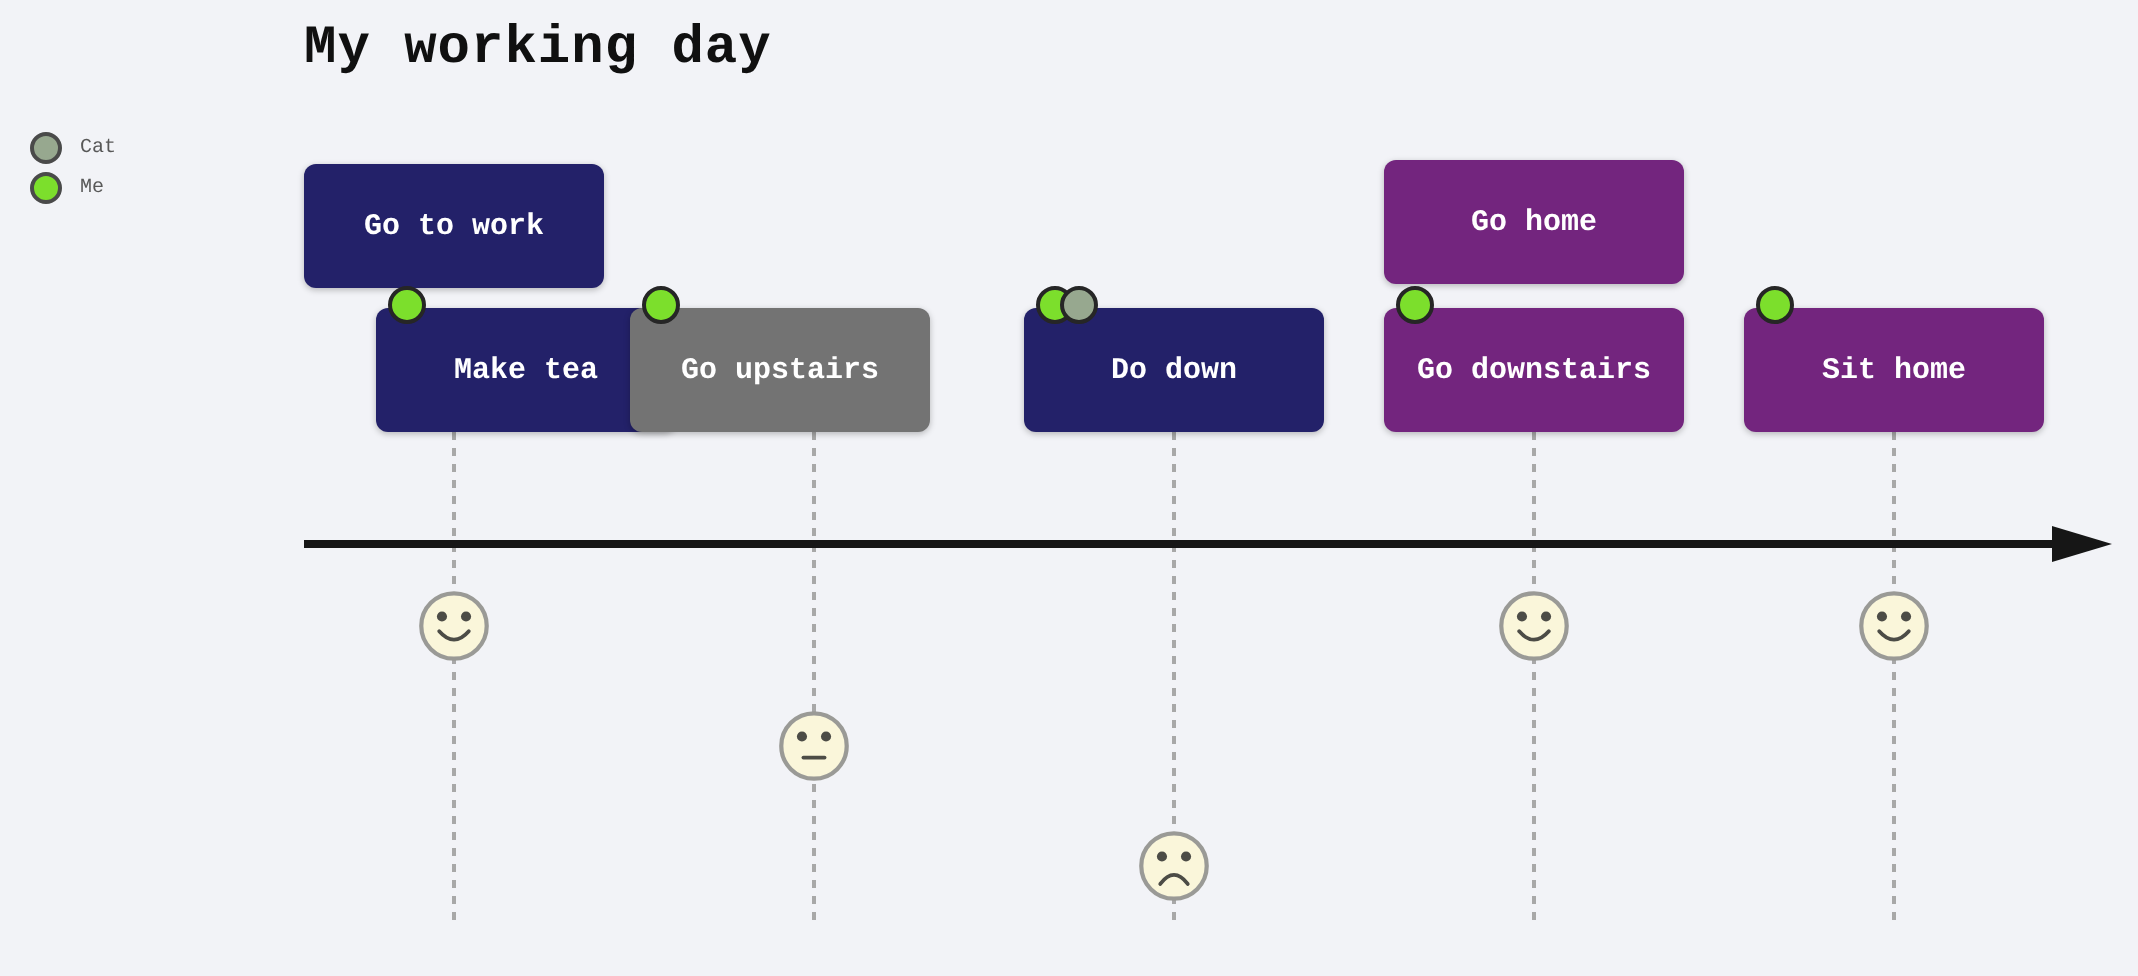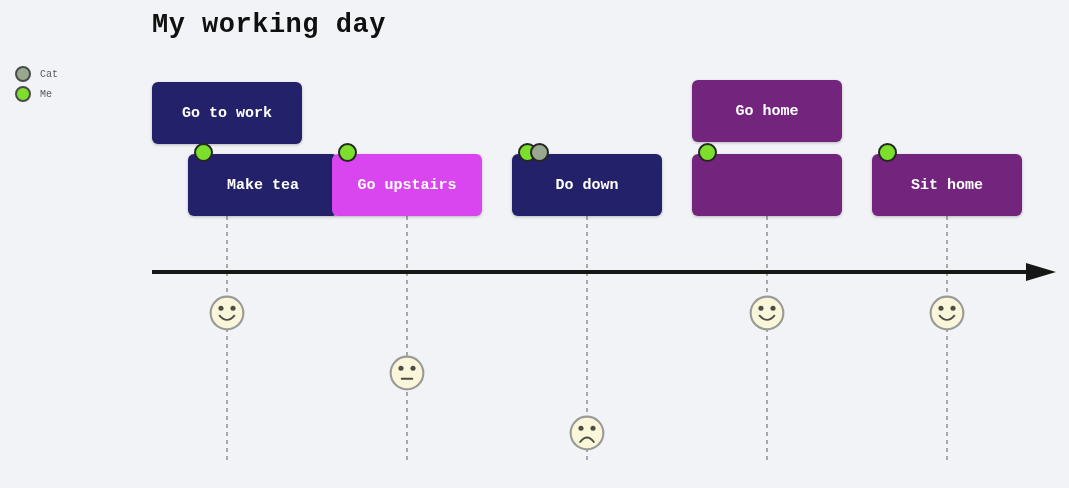--- a/index.html
+++ b/index.html
@@ -144,30 +144,31 @@
       <div class="task" style="left: 152px; top: 64px; background: rgb(35, 33, 105); margin-top: 18px;">
     <span class="task-label">Go to work</span>
   </div>
       <div class="task" style="left: 692px; top: 80px; background: rgb(115, 37, 126);">
     <span class="task-label">Go home</span>
   </div>
       <div class="task" style="left: 152px; top: 154px; background: rgb(35, 33, 105); margin-left: 36px;">
     <span class="task-label">Make tea</span>
   <span class="badge" style="left: 6px; background: rgb(124, 223, 44); border-color: rgb(38, 38, 38);"></span>
       </div>
-      <div class="task" style="left: 332px; top: 154px; background: #d946ef;">
+      <div class="task" style="left: 315px; top: 154px; background: #737373;">
     <span class="task-label">Go upstairs</span>
   <span class="badge" style="left: 6px; background: rgb(124, 223, 44); border-color: rgb(38, 38, 38);"></span>
       </div>
       <div class="task" style="left: 512px; top: 154px; background: rgb(35, 33, 105);">
     <span class="task-label">Do down</span>
   <span class="badge" style="left: 6px; background: rgb(124, 223, 44); border-color: rgb(38, 38, 38);"></span>
         <span class="badge" style="left: 18px; background: rgb(151, 168, 143); border-color: rgb(38, 38, 38);"></span>
       </div>
       <div class="task" style="left: 692px; top: 154px; background: rgb(115, 37, 126);">
+    <span class="task-label">Go downstairs</span>
   <span class="badge" style="left: 6px; background: rgb(124, 223, 44); border-color: rgb(38, 38, 38);"></span>
       </div>
       <div class="task" style="left: 872px; top: 154px; background: rgb(115, 37, 126);">
     <span class="task-label">Sit home</span>
   <span class="badge" style="left: 6px; background: rgb(124, 223, 44); border-color: rgb(38, 38, 38);"></span>
       </div>
     </div>
 </div>
 
 </body></html>

